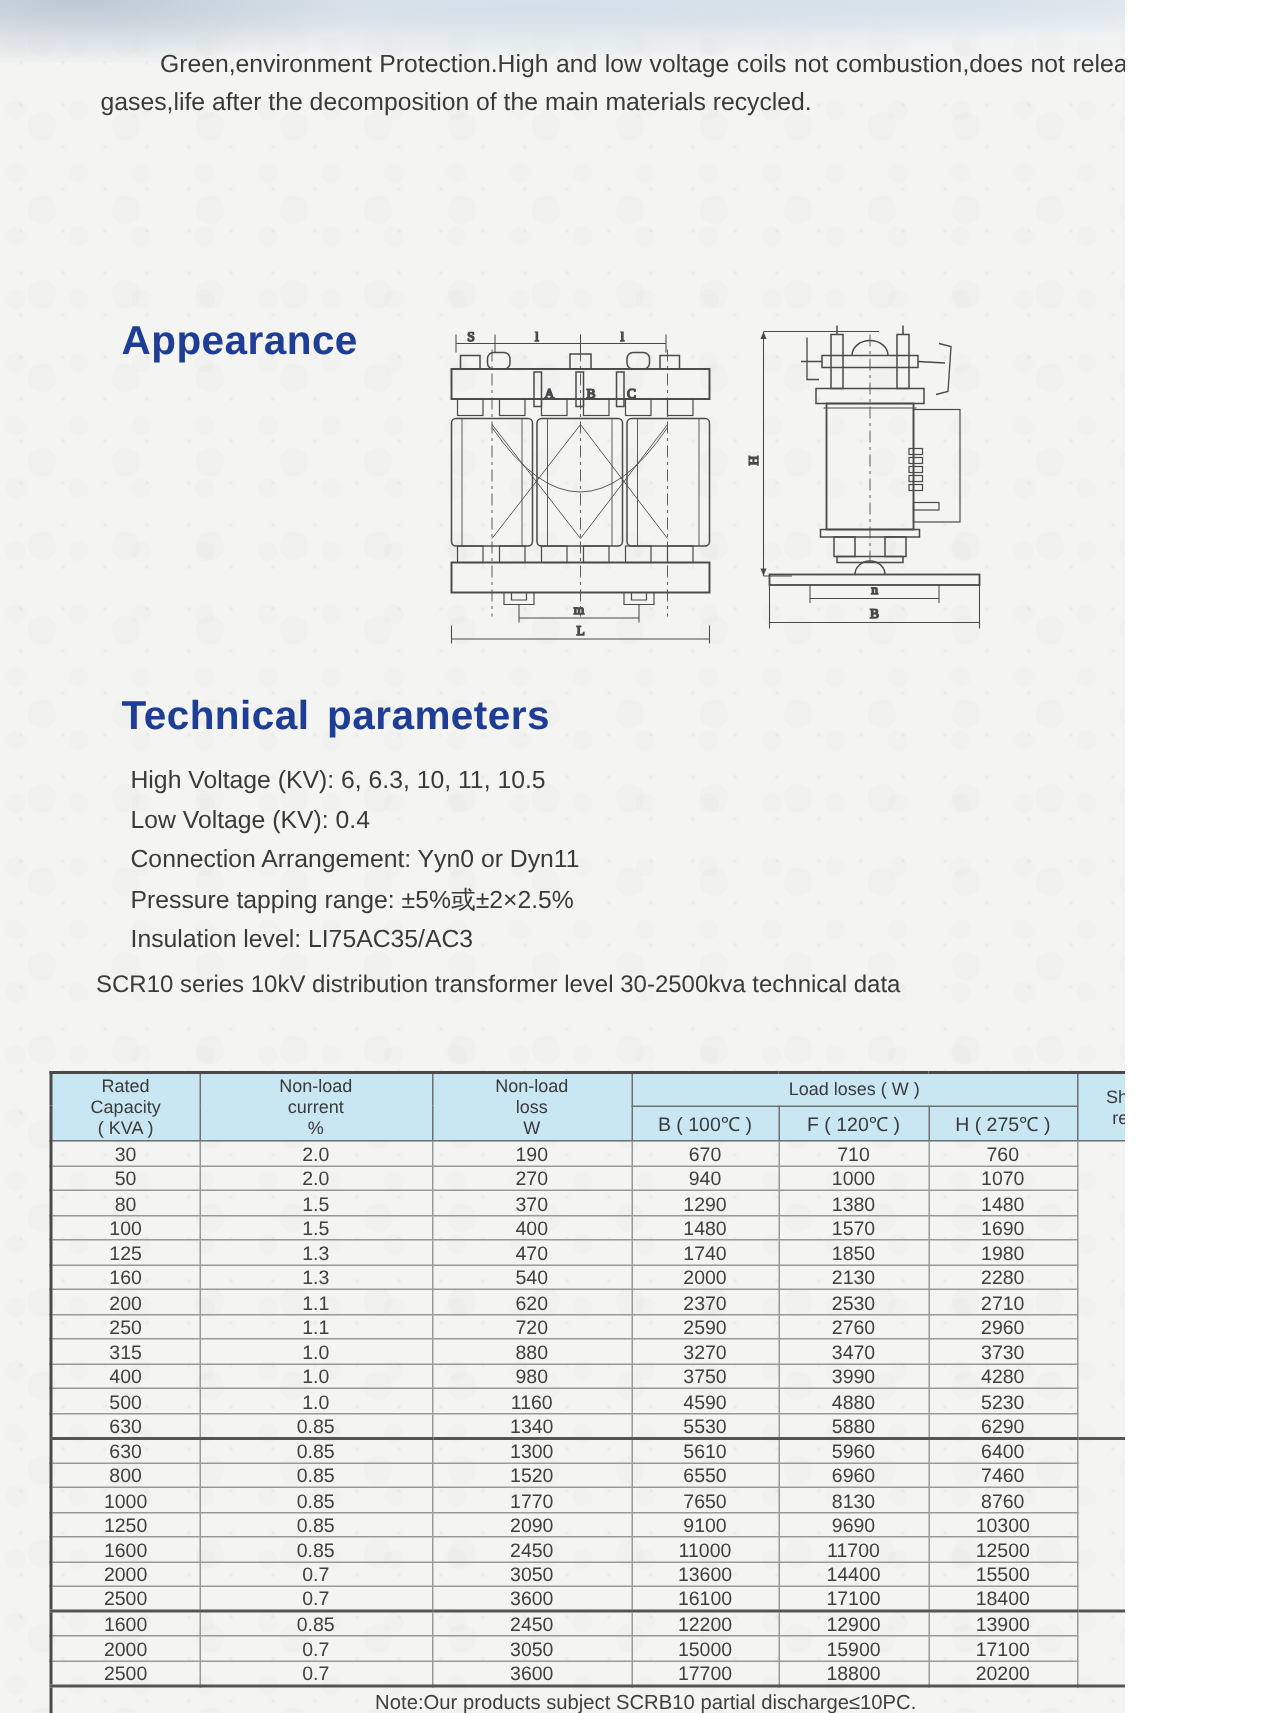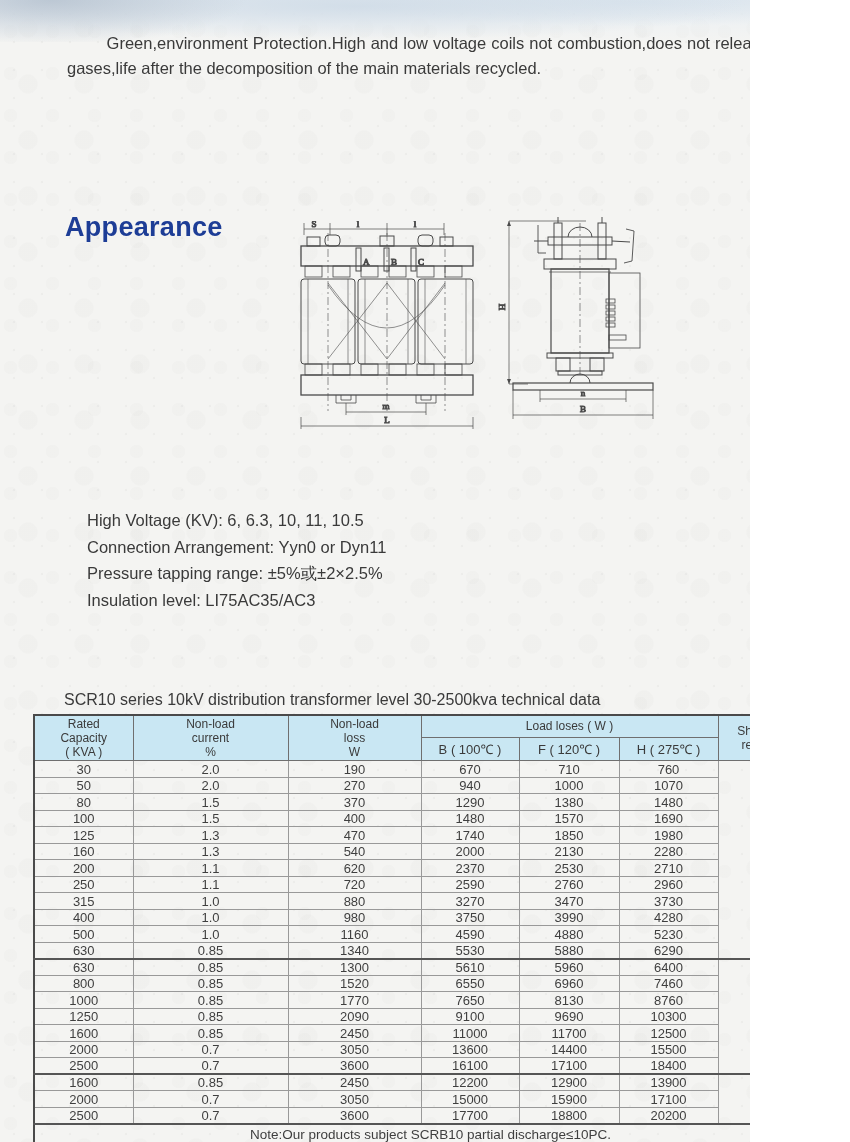--- a/index.html
+++ b/index.html
@@ -21,27 +21,27 @@
       radial-gradient(ellipse 520px 45px at 42% 15%, rgba(205,218,230,0.8) 0%, rgba(205,218,230,0) 75%),
       radial-gradient(ellipse 400px 35px at 75% 5%, rgba(214,226,236,0.7) 0%, rgba(214,226,236,0) 70%),
       linear-gradient(180deg, rgba(226,233,240,0.9) 0%, rgba(235,240,244,0.55) 55%, rgba(244,244,242,0) 100%);
   }
   .intro { position:absolute; top:31px; left:67px; width:741px; }
   .intro p {
     font-size:16.5px; line-height:25px; color:#3a3a3a;
     text-align:justify; text-indent:2.4em;
   }
   .section-heading {
-    position:absolute; font-size:27px; font-weight:bold; color:#1d3d96; letter-spacing:0.3px;
+    position:absolute; font-size:27px; font-weight:bold; color:#1d3d96; letter-spacing:0.3px;margin-left:16px;
   }
   .h-appearance { top:212px; left:65px; }
   .h-technical { top:462px; left:65px; word-spacing:4px; }
   .params { position:absolute; top:507px; left:66px;margin-left:21px; }
   .params div { font-size:16.5px; line-height:26.5px; color:#3a3a3a; }
-  .table-title { position:absolute; top:648px; left:64px; font-size:16px; color:#3a3a3a;margin-top:43px; }
+  .table-title { position:absolute; top:648px; left:64px; font-size:16px; color:#3a3a3a; }
 
   .drawing { position:absolute; }
   .drawing-front { left:292px; top:221px; }
   .drawing-side { left:496px; top:215px; }
   .drawing svg text { fill:#333; font-size:9px; font-family:"Liberation Serif", serif; }
 
   table.param-table {
     position:absolute; top:714px; left:33px; width:787px;
     border-collapse:collapse; table-layout:fixed;
     border:2px solid #4a4a4a;
@@ -231,23 +231,25 @@
 
       <g stroke-width="0.7">
         <line x1="17" y1="175" x2="17" y2="204"></line>
           <line x1="157" y1="175" x2="157" y2="204"></line>
         <line x1="17" y1="200" x2="157" y2="200"></line>
       </g>
       <text x="87" y="197" text-anchor="middle">B</text>
     </svg>
   </div>
 
+  <div class="section-heading h-technical">Technical parameters</div>
 
   <div class="params">
     <div>High Voltage (KV): 6, 6.3, 10, 11, 10.5</div>
+    <div>Low Voltage (KV): 0.4</div>
     <div>Connection Arrangement: Yyn0 or Dyn11</div>
     <div>Pressure tapping range: ±5%或±2×2.5%</div>
     <div>Insulation level: LI75AC35/AC3</div>
   </div>
 
   <div class="table-title">SCR10 series 10kV distribution transformer level 30-2500kva  technical data</div>
 
   <table class="param-table">
     <colgroup>
       <col class="c1">

